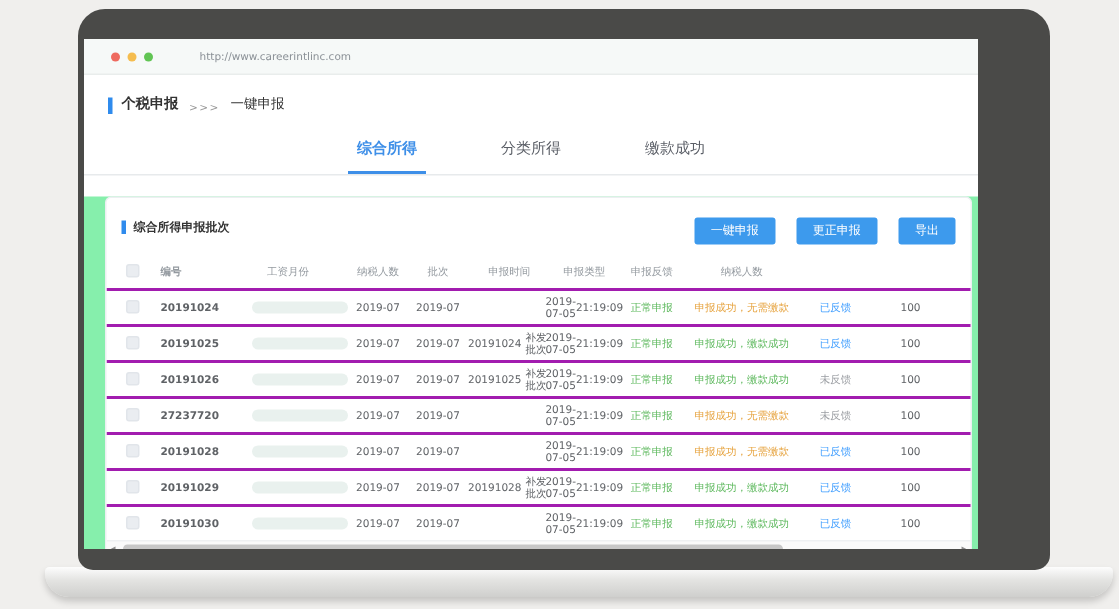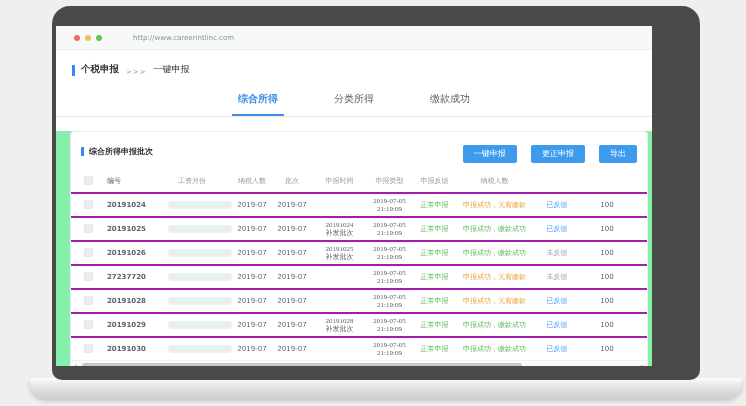--- a/index.html
+++ b/index.html
@@ -51,21 +51,21 @@
     grid-template-columns:34px 47px 80px 40px 40px 55px 45px 45px 75px 50px 50px 40px;
     width:601px; align-items:center; }
   .trow > div { display:flex; align-items:center; justify-content:center;
     text-align:center; font-size:7px; color:#5f6266; line-height:8px; min-height:22px; }
   .thead > div { color:#949aa0; }
   .cell-id { justify-content:flex-start !important; padding-left:2px;font-weight:bold; }
   .cell-name { justify-content:flex-start !important; padding-left:16px; }
   .tbody .trow { border-top:2px solid #a21caf; }
   .cb { width:9px; height:9px; background:#eaedf1; border:1px solid #e1e5ea; border-radius:2px; }
   .pill { height:8px; border-radius:4px; background:#e9f1ee; }
-  .two-line { flex-direction:column; justify-content:center;font-family:Liberation Serif, serif; }
+  .two-line { flex-direction:row; justify-content:center; }
   .c-green { color:#5cb85c !important; }
   .c-orange { color:#e6a23c !important; }
   .c-blue { color:#409eff !important; }
   .c-grey { color:#9b9ea3 !important; }
 
   
   .hscroll { position:relative; height:10px; background:#fafafa; border-top:1px solid #eef0f2; }
   .hs-arrow { position:absolute; top:0; font-size:6px; color:#8b8b8b; line-height:10px; }
   .hs-arrow.left{left:3px;} .hs-arrow.right{right:3px;}
   .hs-thumb { position:absolute; left:11px; top:2px; width:440px; height:6px;

